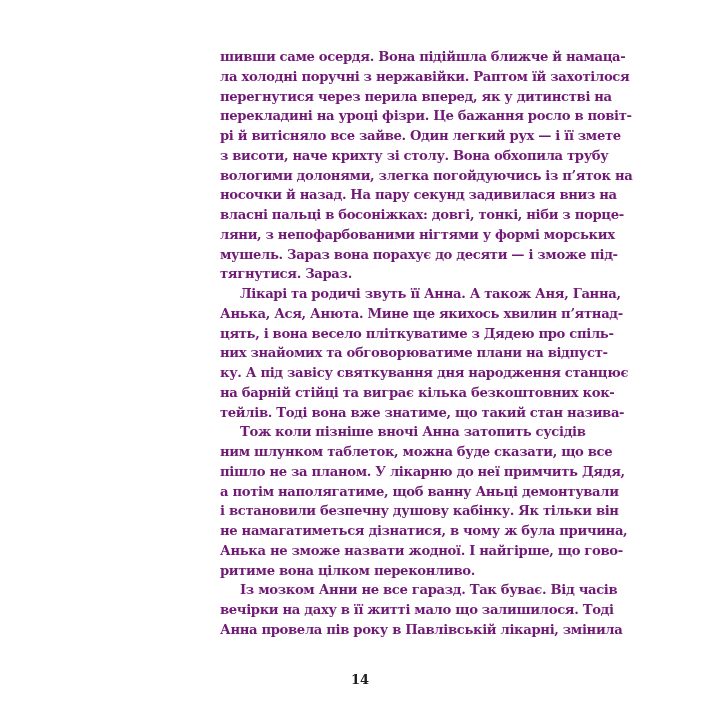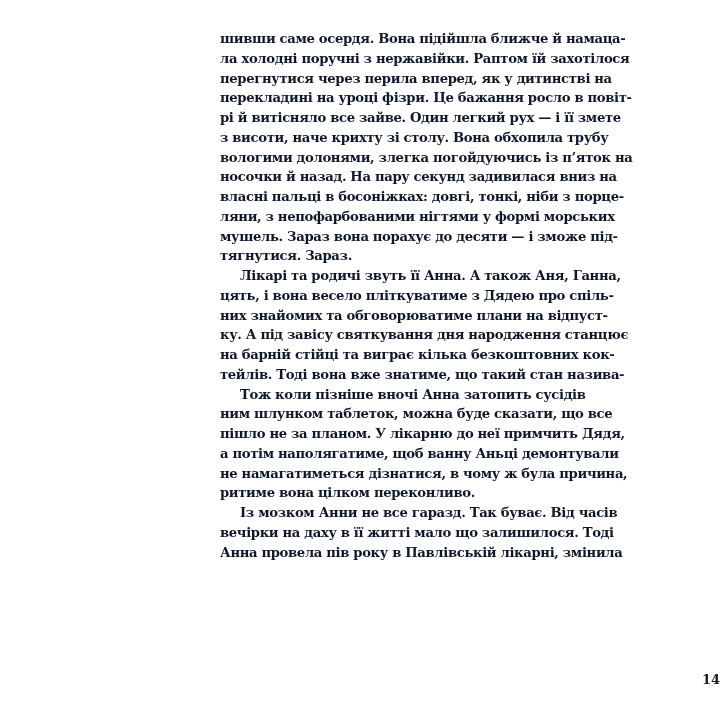--- a/index.html
+++ b/index.html
@@ -4,44 +4,44 @@
   <style>
     html, body { margin: 0; padding: 0; background: #ffffff; }
     body { width: 720px; height: 720px; position: relative; overflow: hidden; }
     .page {
       position: absolute; left: 0; top: 0; width: 720px; height: 720px;
       background: #ffffff;
     }
     .text-block {
       position: absolute;
       left: 220px;
-      top: 29px;
+      top: 47px;
       width: 352px;
       font-family: "DejaVu Serif", serif;
       font-size: 13.2px;
       line-height: 19.75px;
-      color: #0f172a;
+      color: #701a75;
       font-weight: bold;
     }
     .line {
       display: block;
       white-space: nowrap;
       text-align: justify;
       text-align-last: justify;
       height: 19.75px;
       overflow: visible;
       letter-spacing: -0.35px;
     }
     .line.last { text-align-last: left; }
     .line.indent { padding-left: 20px; }
     .page-number {
       position: absolute;
       left: 0; width: 720px;
       top: 672px;
-      text-align: right;
+      text-align: center;
       font-family: "DejaVu Serif", serif;
       font-weight: bold;
       font-size: 13px;
       color: #1c1c1c;
     }
   </style>
 </head>
 <body>
 
 <div class="page">
@@ -52,29 +52,32 @@
     <span class="line">перекладині на уроці фізри. Це бажання росло в повіт-</span>
     <span class="line">рі й витісняло все зайве. Один легкий рух — і її змете</span>
     <span class="line">з висоти, наче крихту зі столу. Вона обхопила трубу</span>
     <span class="line">вологими долонями, злегка погойдуючись із п’яток на</span>
     <span class="line">носочки й назад. На пару секунд задивилася вниз на</span>
     <span class="line">власні пальці в босоніжках: довгі, тонкі, ніби з порце-</span>
     <span class="line">ляни, з непофарбованими нігтями у формі морських</span>
     <span class="line">мушель. Зараз вона порахує до десяти — і зможе під-</span>
     <span class="line last">тягнутися. Зараз.</span>
     <span class="line indent">Лікарі та родичі звуть її Анна. А також Аня, Ганна,</span>
+    <span class="line">Анька, Ася, Анюта. Мине ще якихось хвилин п’ятнад-</span>
     <span class="line">цять, і вона весело пліткуватиме з Дядею про спіль-</span>
     <span class="line">них знайомих та обговорюватиме плани на відпуст-</span>
     <span class="line">ку. А під завісу святкування дня народження станцює</span>
     <span class="line">на барній стійці та виграє кілька безкоштовних кок-</span>
     <span class="line">тейлів. Тоді вона вже знатиме, що такий стан назива-</span>
     <span class="line indent">Тож коли пізніше вночі Анна затопить сусідів</span>
     <span class="line">ним шлунком таблеток, можна буде сказати, що все</span>
     <span class="line">пішло не за планом. У лікарню до неї примчить Дядя,</span>
     <span class="line">а потім наполягатиме, щоб ванну Аньці демонтували</span>
+    <span class="line">і встановили безпечну душову кабінку. Як тільки він</span>
     <span class="line">не намагатиметься дізнатися, в чому ж була причина,</span>
+    <span class="line">Анька не зможе назвати жодної. І найгірше, що гово-</span>
     <span class="line last">ритиме вона цілком переконливо.</span>
     <span class="line indent">Із мозком Анни не все гаразд. Так буває. Від часів</span>
     <span class="line">вечірки на даху в її житті мало що залишилося. Тоді</span>
     <span class="line">Анна провела пів року в Павлівській лікарні, змінила</span>
   </div>
   <div class="page-number">14</div>
 </div>
 
 </body></html>

